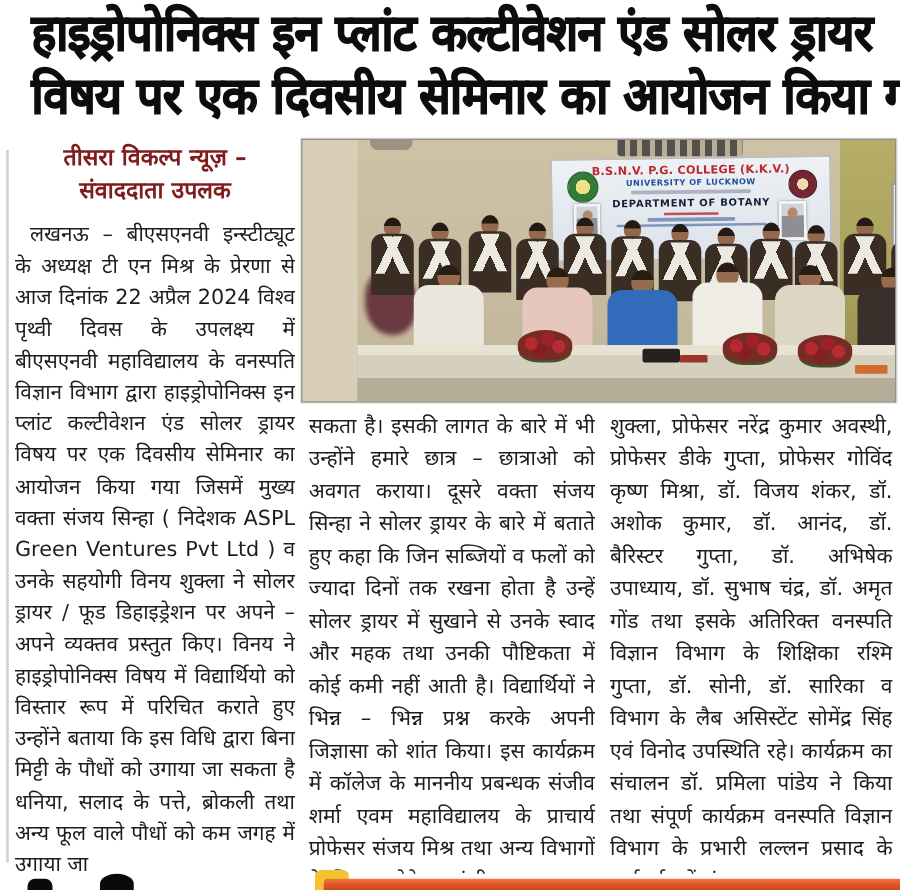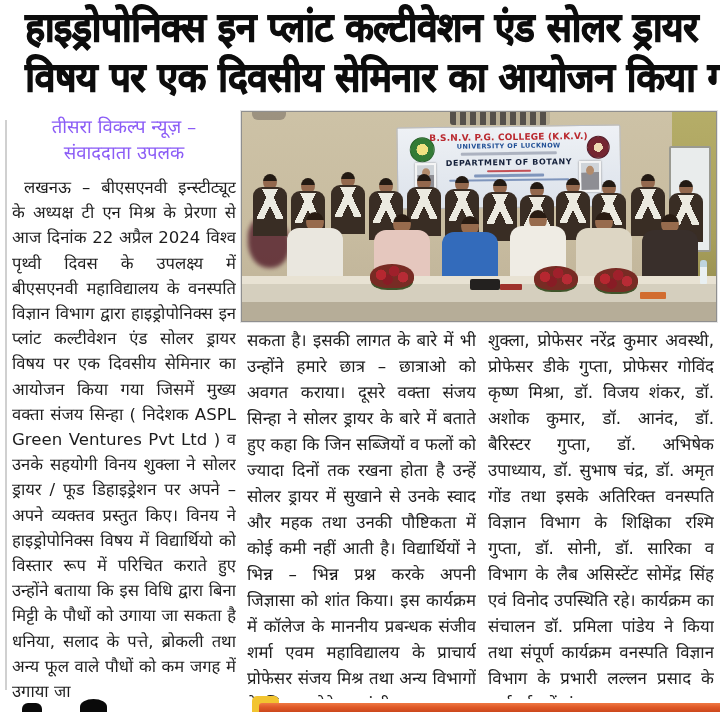--- a/index.html
+++ b/index.html
@@ -10,28 +10,28 @@
   .headline{position:absolute;left:0;top:2px;width:720px;text-align:center;color:#0d0d0d;}
   .headline .hline{display:block;font-size:40px;line-height:50px;font-weight:900;
     white-space:nowrap;transform:scaleX(0.93);transform-origin:50% 50%;
     -webkit-text-stroke:1.1px #0d0d0d;letter-spacing:-0.5px;}
 
   
   .col{position:absolute;text-align:justify;color:#1d1d1d;overflow:hidden;}
   .col-left{left:12px;top:114px;width:224px;height:584px;font-size:16.6px;line-height:25.2px;}
   .col-mid{left:247px;top:327px;width:229px;height:372px;font-size:16.8px;line-height:26px;}
   .col-right{left:488px;top:327px;width:226px;height:372px;font-size:16.8px;line-height:26px;}
-  .byline{font-weight:normal;text-align:center;font-size:18.5px;line-height:26px;margin-bottom:9px;color:#8b5cf6;}
+  .byline{font-weight:bold;text-align:center;font-size:18.5px;line-height:26px;margin-bottom:9px;color:#7f1d1d;}
   .body-start{text-indent:12px;}
   .left-rule{position:absolute;left:5px;top:120px;width:2px;height:570px;background:#c4c4c4;opacity:.8;}
 
   
   .photo{position:absolute;left:241px;top:111px;width:474px;height:209px;background:#d9cfb8;
     border:1px solid #8f8f8f;box-shadow:0 0 0 1px #e6e6e6;overflow:hidden;}
-  .scene{position:absolute;inset:0;filter:blur(0.45px) saturate(0.92);}
+  .scene{position:absolute;inset:0;filter:blur(0.45px) saturate(0.92);margin-left:44px;}
   .wall{position:absolute;inset:0;background:linear-gradient(180deg,#cec2a4 0%,#c9bc9e 55%,#bfb296 100%);}
   .wall-right{position:absolute;right:0;top:0;width:44px;height:209px;
     background:linear-gradient(180deg,#b6ad62 0%,#a99f55 60%,#8f8748 100%);}
   .whiteboard{position:absolute;left:427px;top:34px;width:38px;height:102px;background:#e9ecec;
     border:2px solid #9a9a90;border-radius:2px;}
   .vent{position:absolute;left:208px;top:0;width:100px;height:13px;background:
     repeating-linear-gradient(90deg,#55504a 0 6px,#b9ae93 6px 10px);border-radius:0 0 3px 3px;}
   .corner-blob{position:absolute;left:10px;top:0;width:34px;height:8px;background:#6b6257;opacity:.5;border-radius:0 0 6px 6px;}
   .maroon-blob{position:absolute;left:6px;top:104px;width:42px;height:52px;background:#5d2430;
     border-radius:40% 55% 45% 50%;filter:blur(2px);opacity:.85;}

